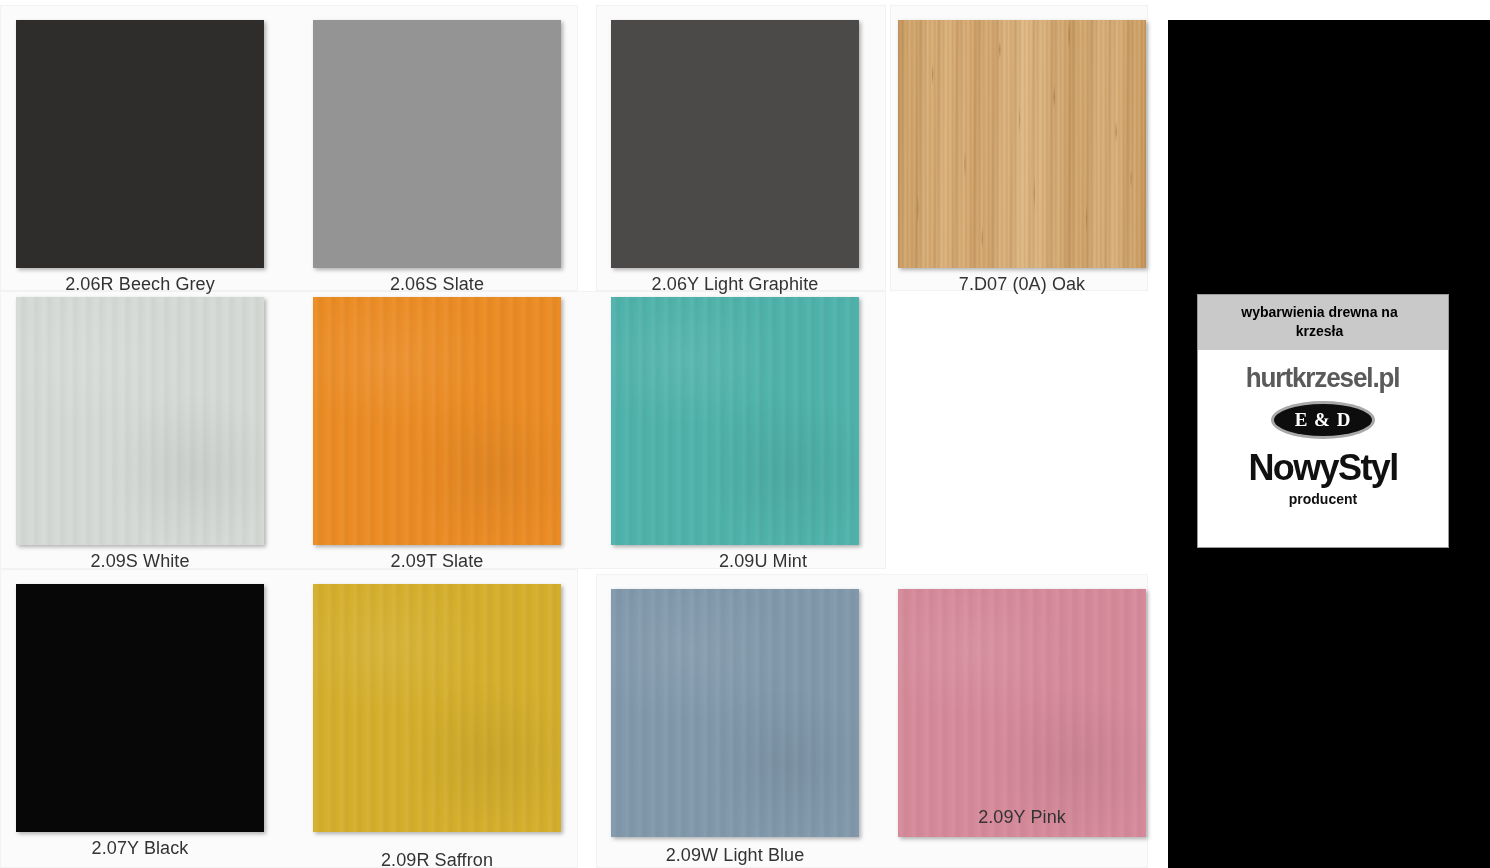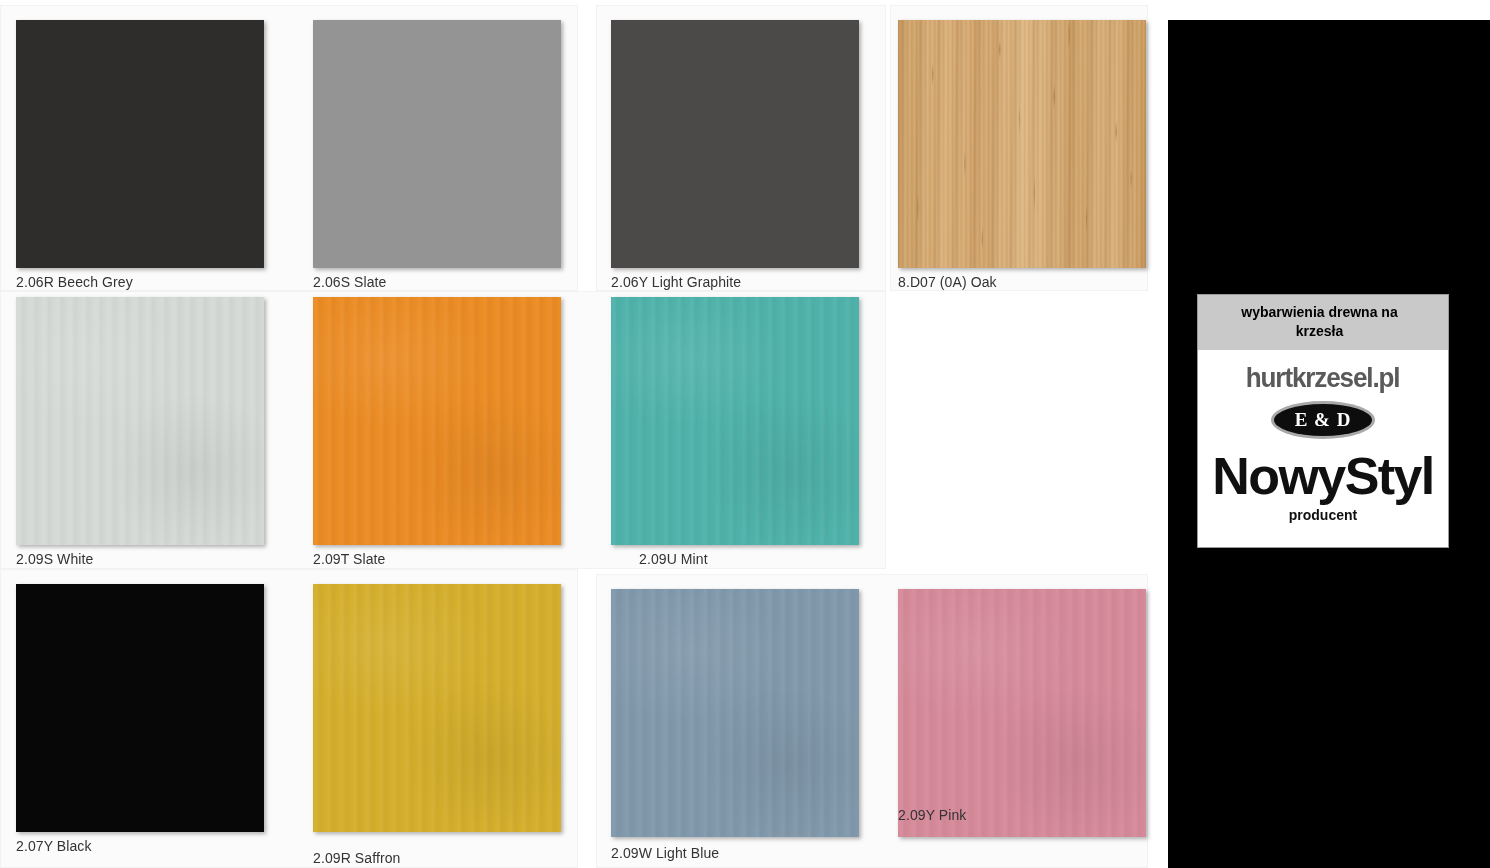--- a/index.html
+++ b/index.html
@@ -36,21 +36,22 @@
     box-shadow: 2px 2px 4px rgba(0,0,0,0.30);
   }
   .chip-inner {
     width: 100%;
     height: 100%;
   }
   .caption {
     position: absolute;
     left: 0;
     width: 100%;
-    font-size: 14px;
+    text-align: center;
+    font-size: 18px;
     color: #333333;
     font-family: "Liberation Sans", sans-serif;
     letter-spacing: 0.1px;
     white-space: nowrap;
   }
 
   
   .oak {
     background:
       repeating-linear-gradient(
@@ -156,21 +157,21 @@
     align-items: center;
     justify-content: center;
     color: #ffffff;
     font-family: "Liberation Serif", serif;
     font-size: 19px;
     font-weight: bold;
     letter-spacing: 1px;
   }
   #brand-nowystyl {
     margin-top: 14px;
-    font-size: 52px;
+    font-size: 36px;
     font-weight: bold;
     color: #101010;
     letter-spacing: -1.6px;
     font-family: "Liberation Sans", sans-serif;
     line-height: 1;
   }
   #brand-producent {
     margin-top: 5px;
     margin-bottom: 8px;
     font-size: 14px;
@@ -211,21 +212,21 @@
           <div class="chip-inner" style="background: rgb(75, 74, 72);"></div>
         </div>
         <div class="caption" style="left: 611px; top: 274px; width: 248px;">2.06Y Light Graphite</div>
       </div>
       <div class="cell" style="left: 0px; top: 0px;">
         <div class="chip" style="left: 898px; top: 20px; width: 248px; height: 248px;">
           <div class="chip-inner oak">
             <div class="grain-flecks"></div>
           </div>
         </div>
-        <div class="caption" style="left: 898px; top: 274px; width: 248px;">8.D07 (0A) Oak</div>
+        <div class="caption" style="left: 898px; top: 274px; width: 248px;">7.D07 (0A) Oak</div>
       </div>
       <div class="cell" style="left: 0px; top: 0px;">
         <div class="chip" style="left: 16px; top: 297px; width: 248px; height: 248px;">
           <div class="chip-inner" style="background: rgb(214, 218, 214);">
             <div class="veneer"></div>
             <div class="veneer-soft"></div>
           </div>
         </div>
         <div class="caption" style="left: 16px; top: 551px; width: 248px;">2.09S White</div>
       </div>

